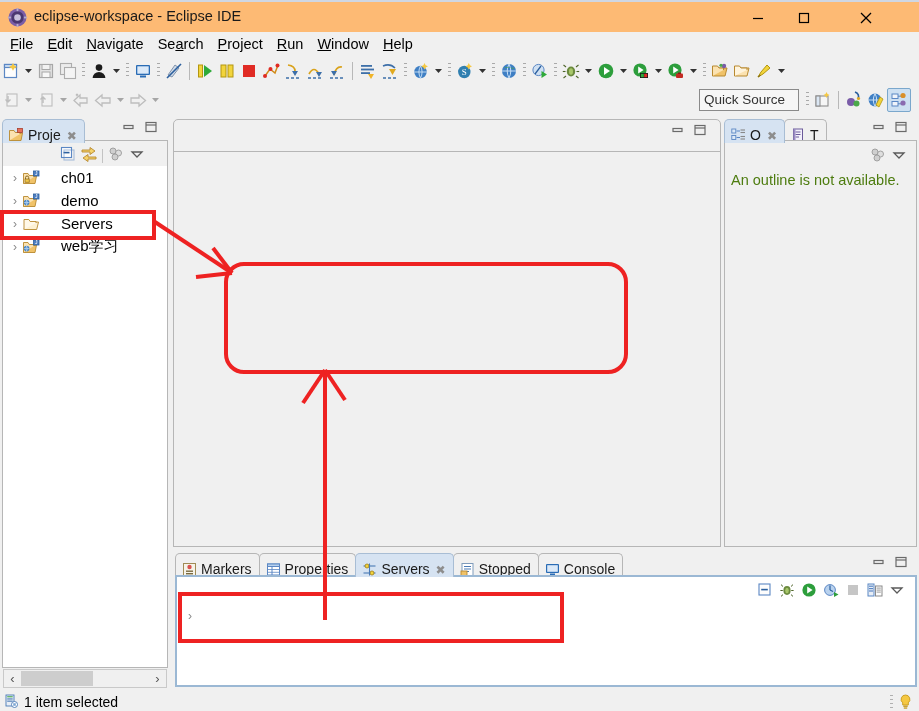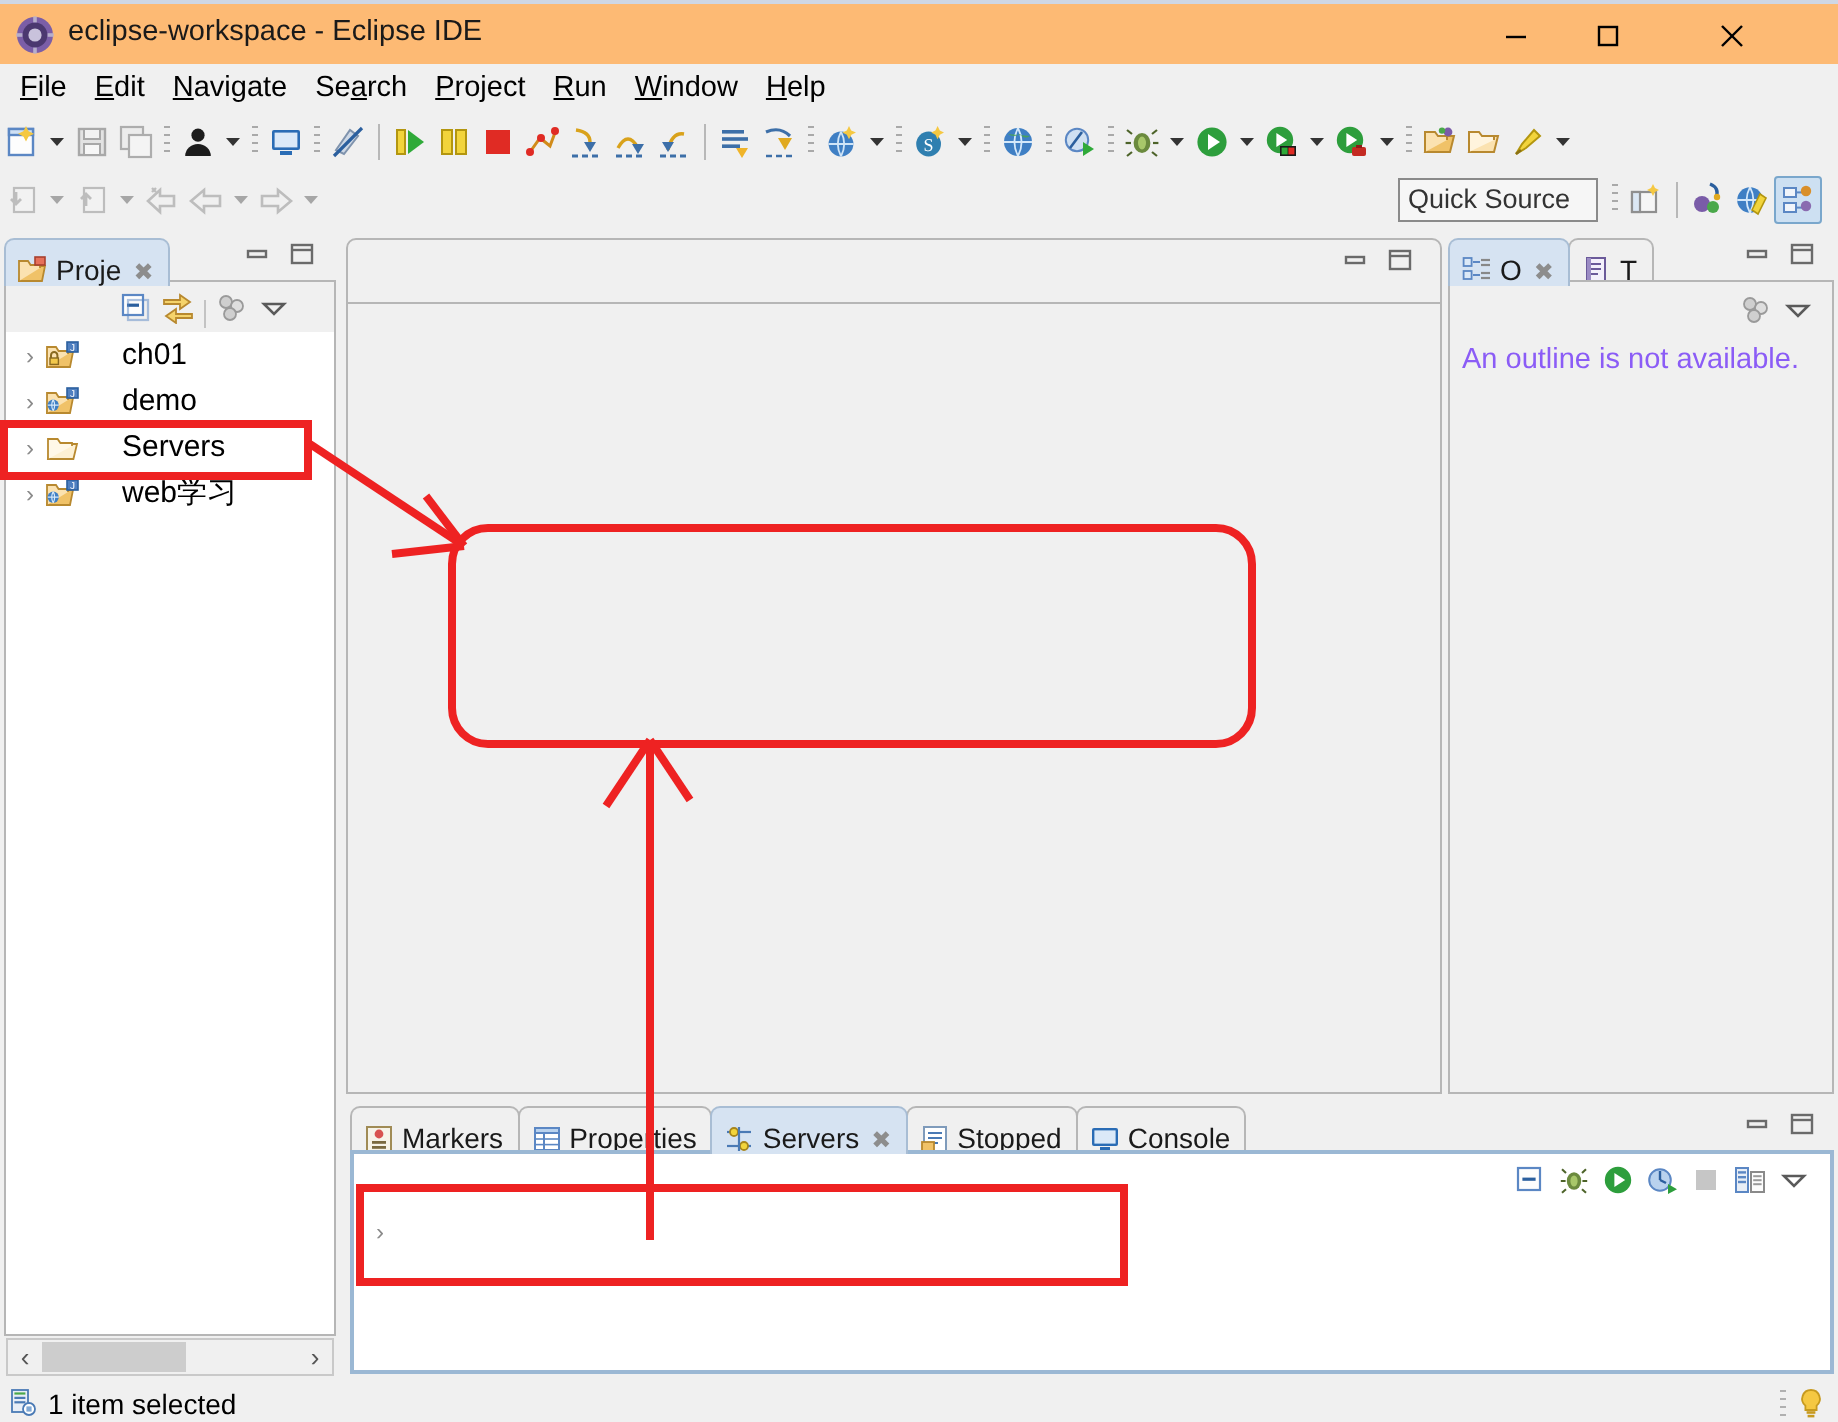--- a/index.html
+++ b/index.html
@@ -132,21 +132,21 @@
   }
   .tree-arrow {
     width: 16px; text-align: center; color: #8a8a8a; font-size: 12px;
     flex: 0 0 auto;
   }
   .tree-icon { width: 19px; flex: 0 0 auto; display: flex; align-items: center; }
   .tree-label { margin-left: 19px; }
 
   
   .outline-msg {
-    position: absolute; font-size: 14.5px; color: #8b5cf6; line-height: 21px;
+    position: absolute; font-size: 14.5px; color: #4d7c0f; line-height: 21px;
   }
 
   
   .server-row {
     position: absolute; height: 24px; display: flex; align-items: center;
     font-size: 14.5px; color: #000; white-space: nowrap;
   }
   .server-hl { background: #cfe3f7; padding-right: 6px; }
 
   

